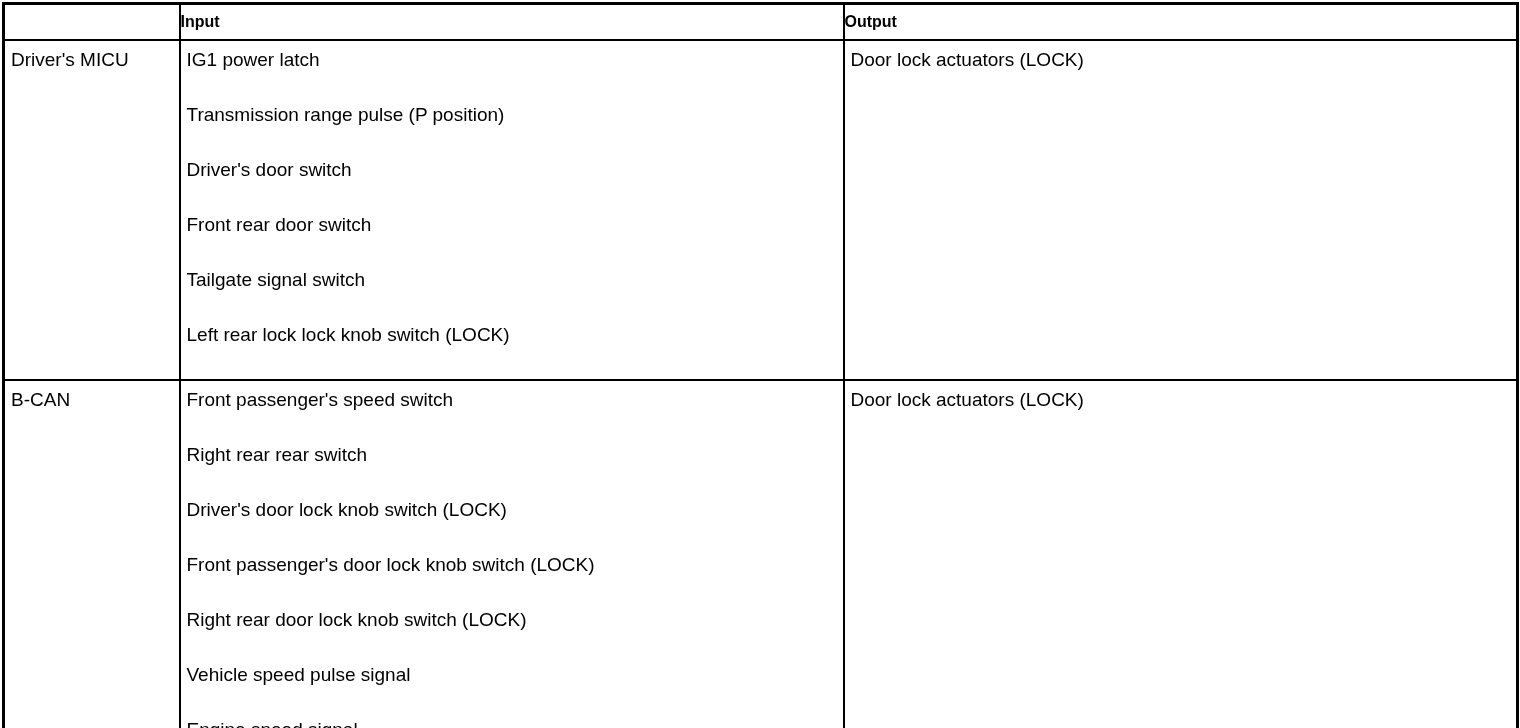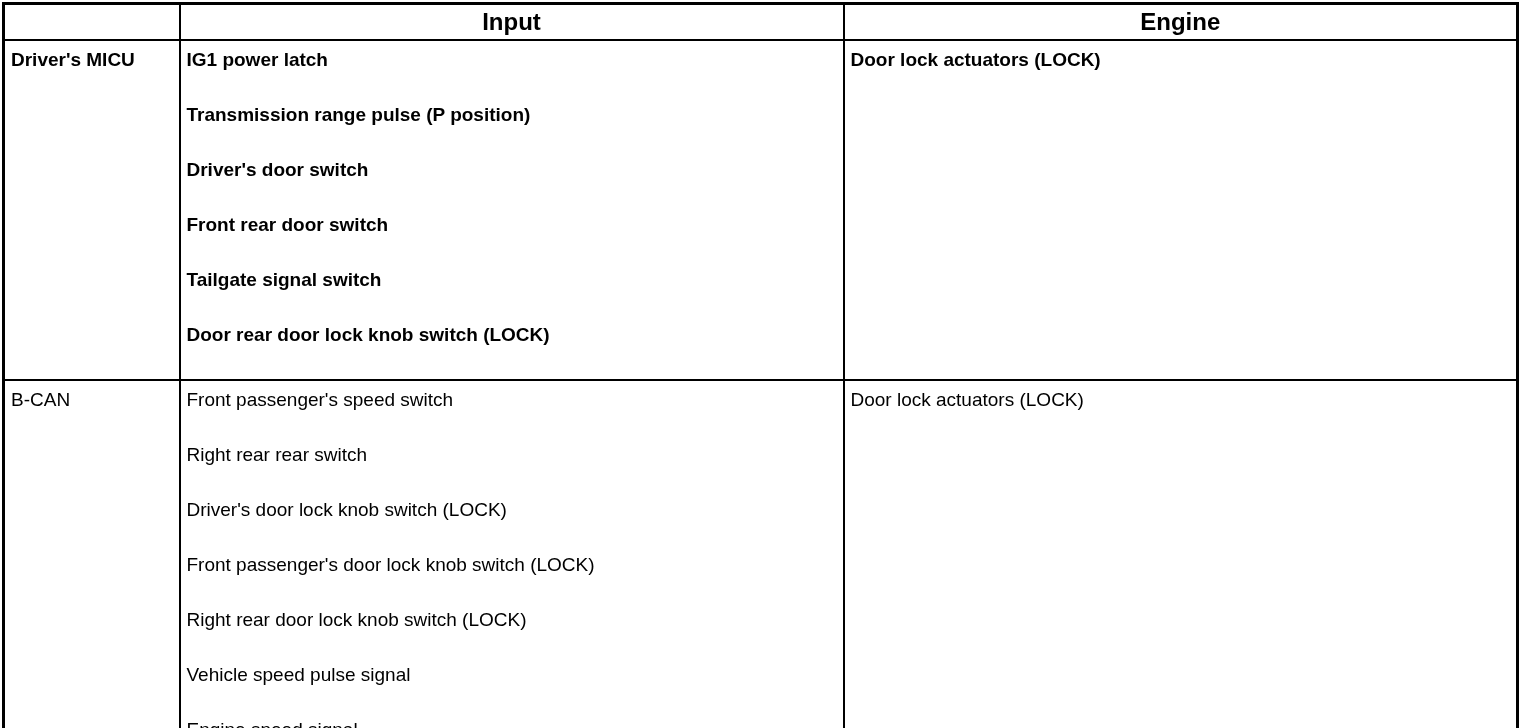--- a/index.html
+++ b/index.html
@@ -27,34 +27,34 @@
   }
   table.io-table {
     border-width: 3px;
   }
   col.c-source { width: 176px; }
   col.c-input  { width: 664px; }
   col.c-output { width: 674px; }
 
   th.hdr {
     height: 34px;
-    font-size: 24px;
+    font-size: 16px;
     font-weight: bold;
-    text-align: center;
+    text-align: left;
     vertical-align: middle;
     padding: 0;
   }
   td {
     vertical-align: top;
     padding: 8px 4px 0 6px;
     font-size: 19px;
     line-height: 22px;
     overflow: hidden;
   }
-  tr.r1 { height: 310px; font-weight: bold; }
+  tr.r1 { height: 310px; }
   tr.r2 { height: 372px; }
 
   .input-item {
     height: 55px;
     white-space: nowrap;
   }
   .single-line {
     white-space: nowrap;
   }
 </style>
@@ -65,35 +65,35 @@
   <table class="io-table">
     <colgroup>
       <col class="c-source">
       <col class="c-input">
       <col class="c-output">
     </colgroup>
     <thead>
       <tr>
         <th class="hdr"></th>
         <th class="hdr">Input</th>
-        <th class="hdr">Engine</th>
+        <th class="hdr">Output</th>
       </tr>
     </thead>
     <tbody>
       <tr class="r1">
         <td>
           <div class="single-line">Driver's MICU</div>
         </td>
         <td>
           <div class="input-item">IG1 power latch</div>
           <div class="input-item">Transmission range pulse (P position)</div>
           <div class="input-item">Driver's door switch</div>
           <div class="input-item">Front rear door switch</div>
           <div class="input-item">Tailgate signal switch</div>
-          <div class="input-item">Door rear door lock knob switch (LOCK)</div>
+          <div class="input-item">Left rear lock lock knob switch (LOCK)</div>
         </td>
         <td>
           <div class="single-line">Door lock actuators (LOCK)</div>
         </td>
       </tr>
       <tr class="r2">
         <td>
           <div class="single-line">B-CAN</div>
         </td>
         <td>

